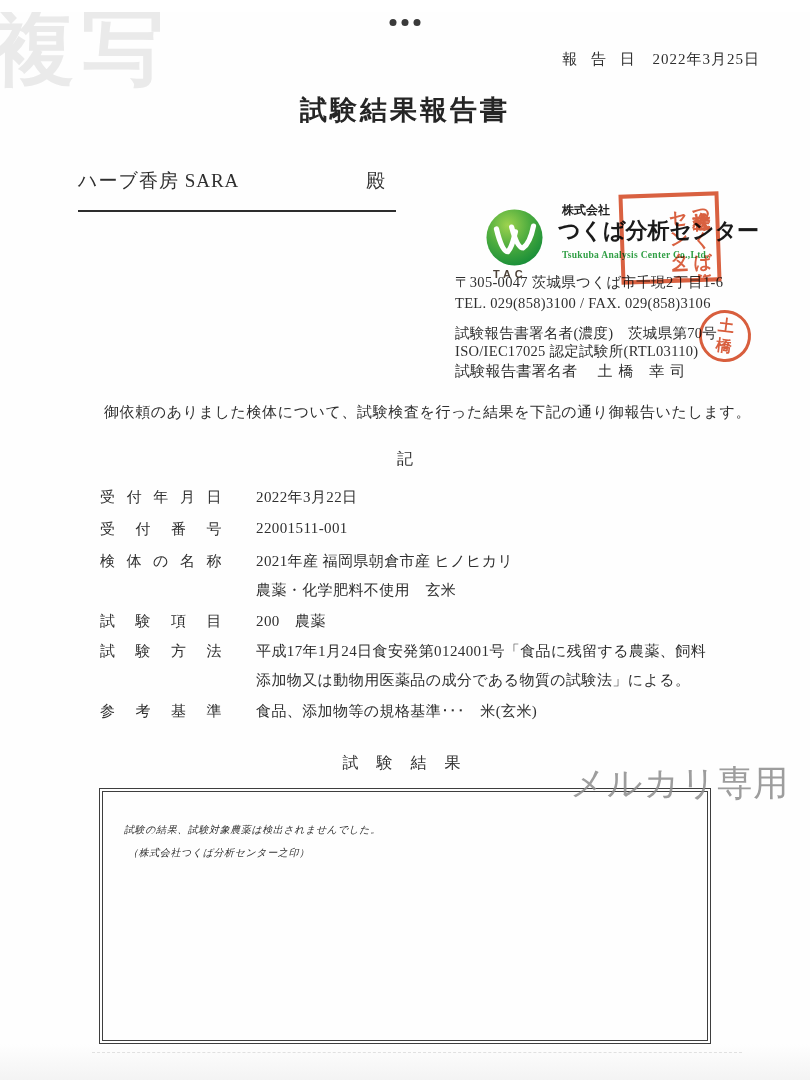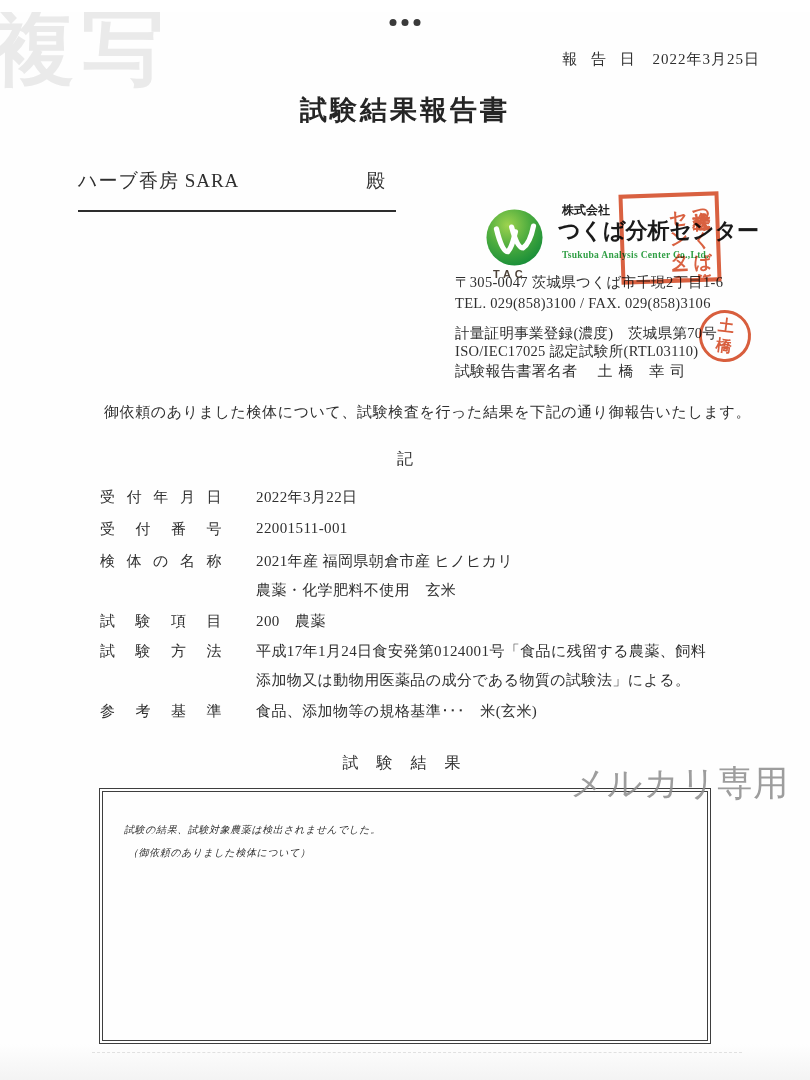--- a/index.html
+++ b/index.html
@@ -168,21 +168,21 @@
     </svg>
   </div>
   <div class="tac-label">TAC</div>
   <div class="corp-prefix">株式会社</div>
   <div class="company-name">つくば分析センター</div>
   <div class="company-name-en">Tsukuba Analysis Center Co.,Ltd.</div>
   <div class="square-seal">株式会社つくば分析センター之印</div>
 
   <div class="addr-block postal">〒305-0047 茨城県つくば市千現2丁目1-6</div>
   <div class="addr-block telfax">TEL. 029(858)3100 / FAX. 029(858)3106</div>
-  <div class="addr-block registration">計量証明事業登録(濃度)　茨城県第70号</div>
+  <div class="addr-block registration">試験報告書署名者(濃度)　茨城県第70号</div>
   <div class="addr-block iso">ISO/IEC17025 認定試験所(RTL03110)</div>
   <div class="addr-block signer">
     <span>試験報告書署名者</span>
     <span class="signer-name">土橋 幸司</span>
   </div>
   <div class="round-seal">
     <span>土</span>
     <span>橋</span>
   </div>
 
@@ -216,20 +216,20 @@
     <span class="field-value">食品、添加物等の規格基準･･･　米(玄米)</span>
   </div>
 
   <div class="result-heading">試 験 結 果</div>
   <div class="mercari-watermark">メルカリ専用</div>
 
   <div class="result-box">
     <div class="result-box-inner"></div>
     <div class="result-text">
       <div>試験の結果、試験対象農薬は検出されませんでした。</div>
-      <div class="result-line2">（御依頼のありました検体について）</div>
+      <div class="result-line2">（株式会社つくば分析センター之印）</div>
     </div>
   </div>
 
   <div class="box-shadow-line"></div>
   <div class="bottom-shade"></div>
 
 </div>
 
 </body></html>

